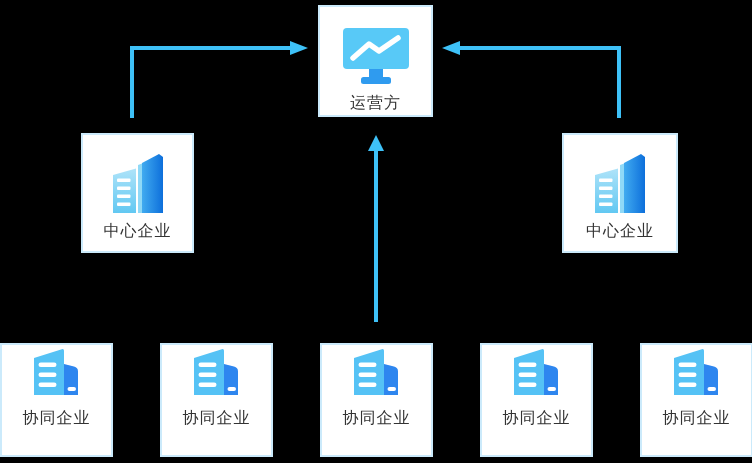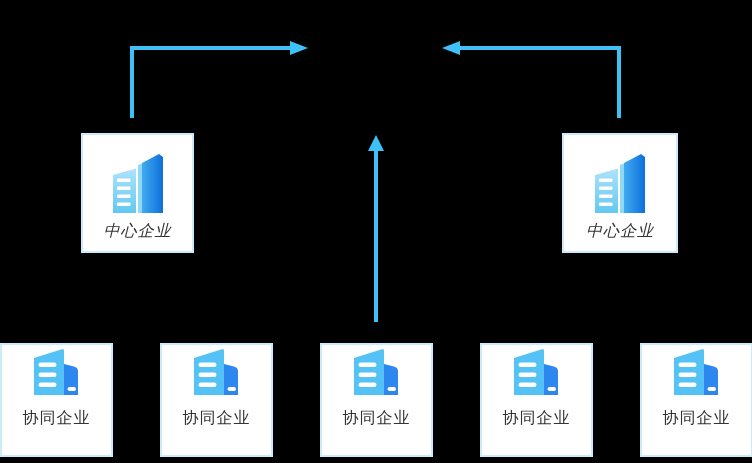--- a/index.html
+++ b/index.html
@@ -24,21 +24,21 @@
   .node .label{
     color:var(--label-color,#333333);
     font-size:16px;
     letter-spacing:1px;
     white-space:nowrap;
   }
   .node-operator{left:318px;top:5px;width:115px;height:112px;padding-top:21px;}
   .node-operator .label{margin-top:7px;}
   .node-center-left{left:81px;top:133px;width:113px;height:120px;padding-top:16px;}
   .node-center-right{left:562px;top:133px;width:116px;height:120px;padding-top:16px;}
-  .node-center-left .label,.node-center-right .label{margin-top:4px;font-style:italic;}
+  .node-center-left .label,.node-center-right .label{margin-top:4px;}
   .node-collab{top:343px;width:113px;height:114px;}
   .node-collab .label{margin-top:9px;}
   .node-collab-1{left:0px;}
   .node-collab-2{left:160px;}
   .node-collab-3{left:320px;}
   .node-collab-4{left:480px;}
   .node-collab-5{left:640px;}
   .icon-wrap{display:block;line-height:0;}
 </style>
 </head>
@@ -54,20 +54,31 @@
     <g>
       <path class="arrow-line" d="M619,118 V48 H459"></path>
       <polygon class="arrow-head" points="460,41 442,48 460,55"></polygon>
     </g>
     <g>
       <path class="arrow-line" d="M376,322 V150"></path>
       <polygon class="arrow-head" points="368,151 376,135 384,151"></polygon>
     </g>
   </svg>
 
+  <div class="node node-operator">
+    <span class="icon-wrap">
+      <svg width="66" height="58" viewBox="0 0 66 58" xmlns="http://www.w3.org/2000/svg">
+        <rect x="0" y="0" width="66" height="41" rx="4" fill="#58C9F7"></rect>
+        <polyline points="10,30 26,16 36,23 55,10" fill="none" stroke="#FFFFFF" stroke-width="5.5" stroke-linecap="round" stroke-linejoin="round"></polyline>
+        <rect x="26" y="41" width="14" height="10" fill="#2F9BEF"></rect>
+        <rect x="18" y="49" width="30" height="7" rx="2.5" fill="#2F9BEF"></rect>
+      </svg>
+    </span>
+    <span class="label">运营方</span>
+  </div>
 
   <div class="node node-center-left">
     <span class="icon-wrap">
       <svg width="64" height="66" viewBox="0 0 64 66" xmlns="http://www.w3.org/2000/svg">
         <defs>
           <linearGradient id="gTowerL" x1="0" y1="0" x2="1" y2="0">
             <stop offset="0" stop-color="#41ABF0"></stop>
               <stop offset="1" stop-color="#0D6FDB"></stop>
           </linearGradient>
           <linearGradient id="gFrontL" x1="0" y1="0" x2="0" y2="1">

